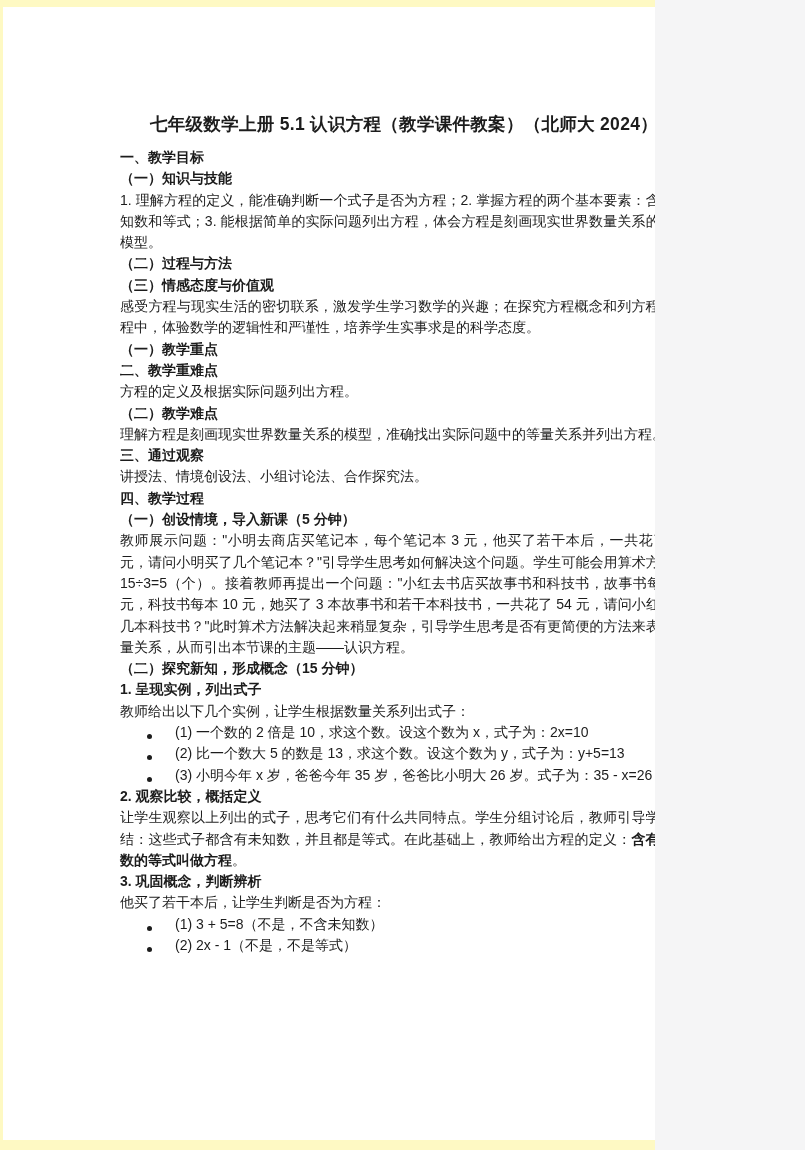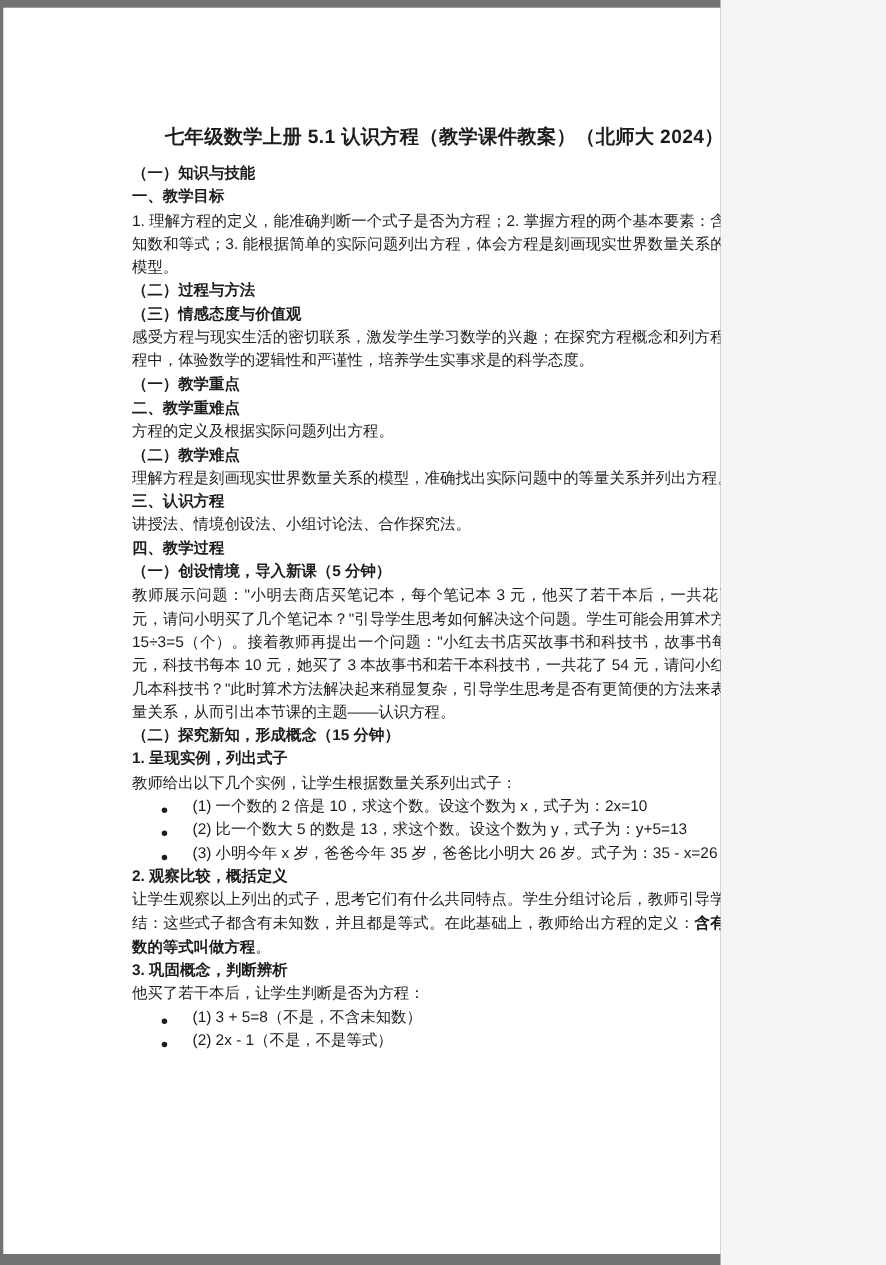--- a/index.html
+++ b/index.html
@@ -5,21 +5,21 @@
   html, body {
     margin: 0;
     padding: 0;
     background: #f5f5f6;
     font-family: "Liberation Sans", sans-serif;
   }
   .canvas {
     position: relative;
     width: 655px;
     height: 1150px;
-    background: #737373;
+    background: #fef9c3;
     overflow: hidden;
   }
   .page {
     position: absolute;
     left: 3px;
     top: 7px;
     width: 802px;
     height: 1133px;
     background: #ffffff;
     box-sizing: border-box;
@@ -61,39 +61,39 @@
 </head>
 <body>
 
 <div class="canvas">
   <div class="page">
 
     <h1 class="doc-title">七年级数学上册 5.1 认识方程（教学课件教案）（北师大 2024）</h1>
 
     <div class="flow">
 
+      <p class="h">一、教学目标</p>
+
       <p class="h">（一）知识与技能</p>
-
-      <p class="h">一、教学目标</p>
       <p>1. 理解方程的定义，能准确判断一个式子是否为方程；2. 掌握方程的两个基本要素：含有未知数和等式；3. 能根据简单的实际问题列出方程，体会方程是刻画现实世界数量关系的有效模型。</p>
 
       <p class="h">（二）过程与方法</p>
 
       <p class="h">（三）情感态度与价值观</p>
       <p>感受方程与现实生活的密切联系，激发学生学习数学的兴趣；在探究方程概念和列方程的过程中，体验数学的逻辑性和严谨性，培养学生实事求是的科学态度。</p>
 
       <p class="h">（一）教学重点</p>
 
       <p class="h">二、教学重难点</p>
       <p>方程的定义及根据实际问题列出方程。</p>
 
       <p class="h">（二）教学难点</p>
       <p>理解方程是刻画现实世界数量关系的模型，准确找出实际问题中的等量关系并列出方程。</p>
 
-      <p class="h">三、认识方程</p>
+      <p class="h">三、通过观察</p>
       <p>讲授法、情境创设法、小组讨论法、合作探究法。</p>
 
       <p class="h">四、教学过程</p>
 
       <p class="h">（一）创设情境，导入新课（5 分钟）</p>
       <p>教师展示问题："小明去商店买笔记本，每个笔记本 3 元，他买了若干本后，一共花了 15 元，请问小明买了几个笔记本？"引导学生思考如何解决这个问题。学生可能会用算术方法：15÷3=5（个）。接着教师再提出一个问题："小红去书店买故事书和科技书，故事书每本 8 元，科技书每本 10 元，她买了 3 本故事书和若干本科技书，一共花了 54 元，请问小红买了几本科技书？"此时算术方法解决起来稍显复杂，引导学生思考是否有更简便的方法来表示数量关系，从而引出本节课的主题——认识方程。</p>
 
       <p class="h">（二）探究新知，形成概念（15 分钟）</p>
 
       <p class="h">1. 呈现实例，列出式子</p>

